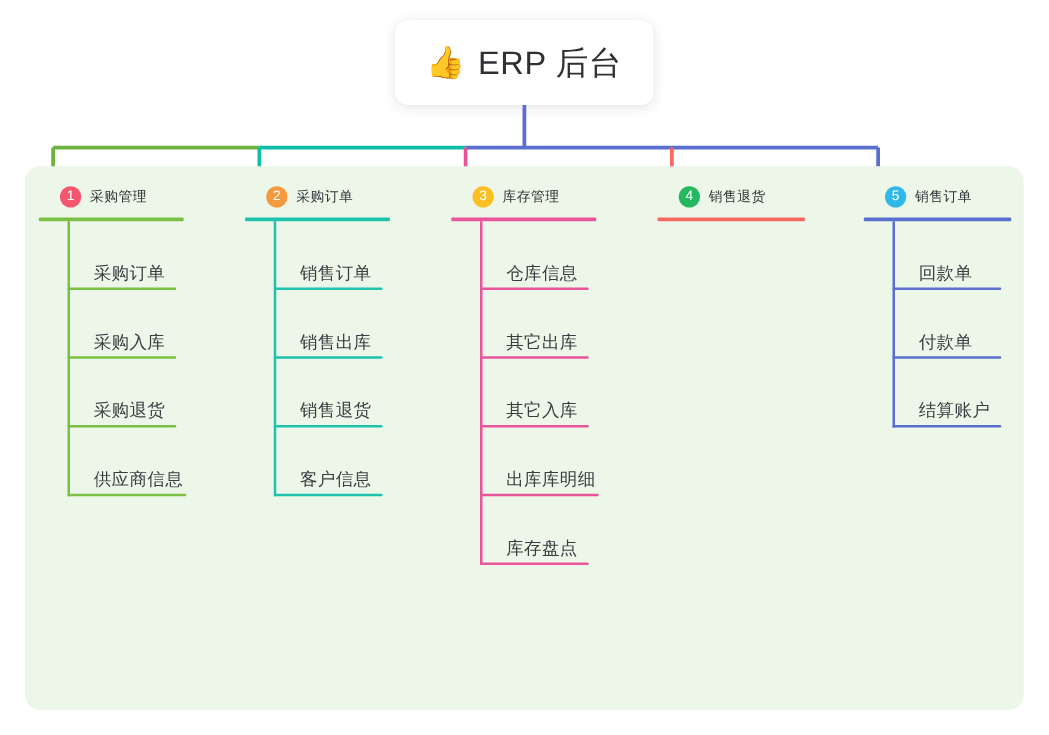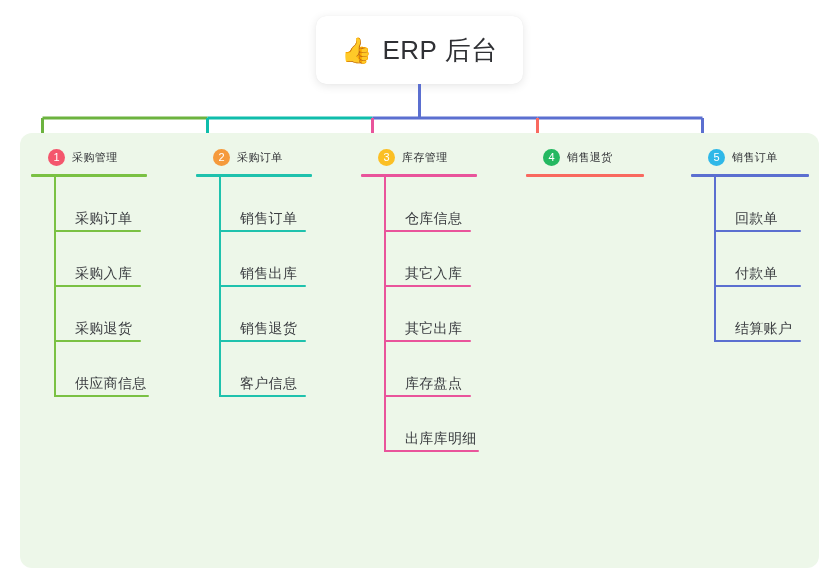--- a/index.html
+++ b/index.html
@@ -229,35 +229,35 @@
           <span class="col-title">库存管理</span>
         </div>
         <div class="header-rule" style="background: rgb(233, 84, 155); width: 116px;"></div>
         <div class="items">
           <div class="spine" style="background: rgb(233, 84, 155);"></div>
           <div class="item">
             <span class="item-label">仓库信息</span>
             <div class="item-rule" style="background: rgb(233, 84, 155); width: 87px;"></div>
           </div>
           <div class="item">
+            <span class="item-label">其它出库</span>
+            <div class="item-rule" style="background: rgb(233, 84, 155); width: 87px;"></div>
+          </div>
+          <div class="item">
             <span class="item-label">其它入库</span>
-            <div class="item-rule" style="background: rgb(233, 84, 155); width: 87px;"></div>
-          </div>
-          <div class="item">
-            <span class="item-label">其它出库</span>
-            <div class="item-rule" style="background: rgb(233, 84, 155); width: 87px;"></div>
-          </div>
-          <div class="item">
-            <span class="item-label">库存盘点</span>
             <div class="item-rule" style="background: rgb(233, 84, 155); width: 87px;"></div>
           </div>
           <div class="item">
             <span class="item-label">出库库明细</span>
             <div class="item-rule" style="background: rgb(233, 84, 155); width: 95px;"></div>
           </div>
+          <div class="item">
+            <span class="item-label">库存盘点</span>
+            <div class="item-rule" style="background: rgb(233, 84, 155); width: 87px;"></div>
+          </div>
         </div>
       </div>
       <div class="column" style="left: 526px;">
         <div class="col-header">
           <span class="badge" style="background: rgb(36, 184, 97);">4</span>
           <span class="col-title">销售退货</span>
         </div>
         <div class="header-rule" style="background: rgb(249, 105, 95); width: 118px;"></div>
         <div class="items">
           <div class="spine" style="background: rgb(249, 105, 95);"></div>

